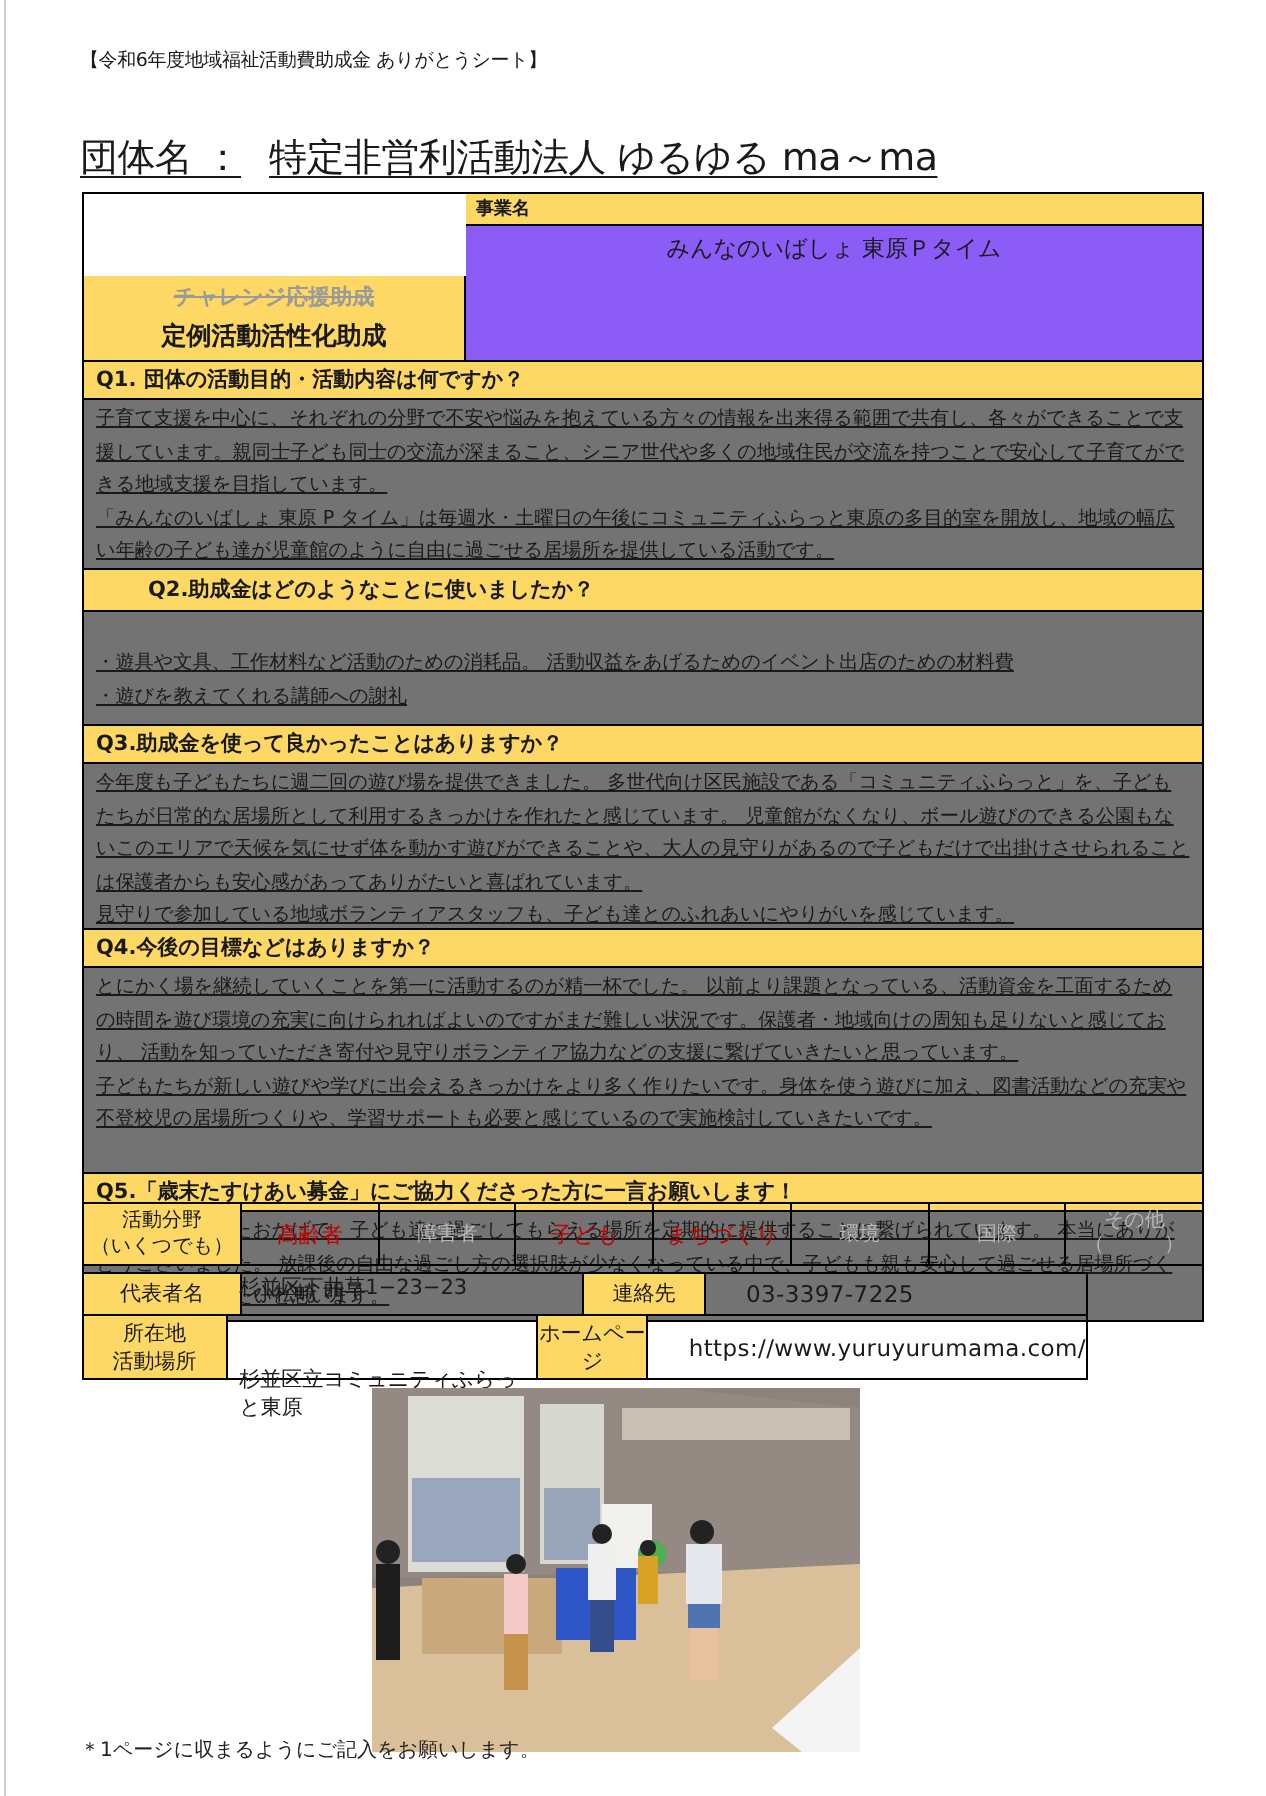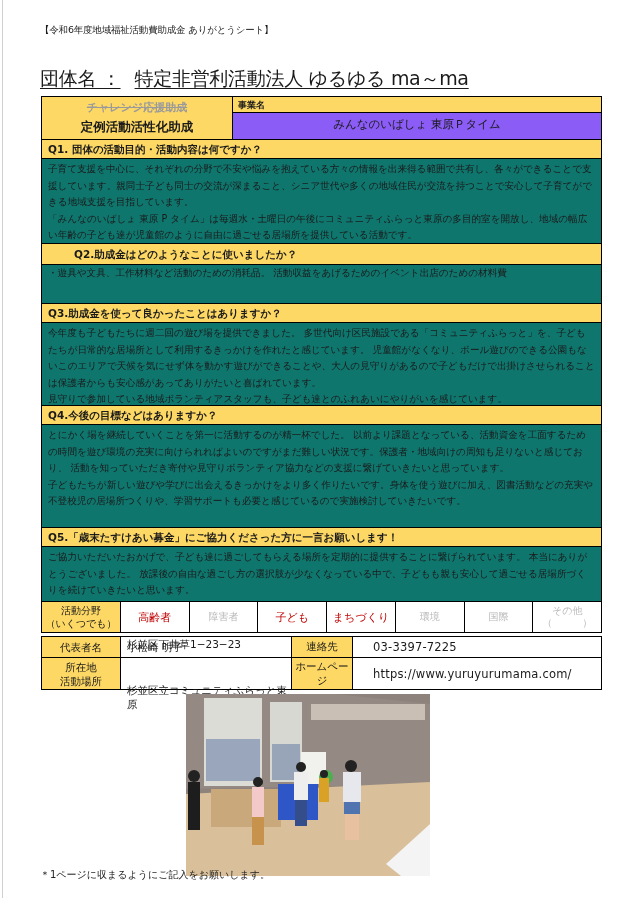--- a/index.html
+++ b/index.html
@@ -16,41 +16,41 @@
   .org-title .gap { display: inline-block; width: 14px; }
   .main-table {
     position: absolute; left: 41px; top: 96px; width: 561px; border: 1.5px solid #000;
     box-sizing: border-box; font-size: 9.6px; line-height: 16.5px;
   }
   .row { display: flex; border-top: 1px solid #000; }
   .row:first-child { border-top: none; }
   .yellow { background: #fdd865; }
   .grant-cell {
     width: 190px; border-right: 1px solid #000; display: flex; flex-direction: column;
-    align-items: center; justify-content: center; padding: 2px 0;
+    align-items: center; justify-content: center; padding: 2px 0; margin-top: 41px;
   }
   .grant-strike { color: #9a9a9a; text-decoration: line-through; font-size: 11px; font-weight: bold; line-height: 17px; }
   .grant-active { font-size: 12.5px; font-weight: bold; line-height: 20px; margin-top: 1px; }
   .project-cell { flex: 1; display: flex; flex-direction: column; }
   .project-label { font-size: 9px; font-weight: bold; padding: 1px 5px; height: 16px; border-bottom: 1px solid #000; box-sizing: border-box; line-height: 14px; }
   .project-name { background: #8b5cf6; flex: 1; text-align: center; font-size: 11.5px; line-height: 22px; }
   .q-head { padding: 0 6px; font-size: 10.5px; font-weight: bold; line-height: 18px; width: 100%; }
-  .q-body { padding: 2px 6px; width: 100%; background: #0f766e; }
+  .q-body { padding: 2px 6px; width: 100%; background: #737373; text-decoration: underline; }
   .q-body p { margin: 0; }
   .cat-table {
     position: absolute; left: 41px; top: 601px; width: 561px; border: 1.5px solid #000; box-sizing: border-box;
     display: flex; font-size: 10px;
   }
   .cat-label { width: 78px; text-align: center; line-height: 13px; padding: 2px 0; border-right: 1px solid #000; }
   .cat-item { flex: 1; text-align: center; display: flex; align-items: center; justify-content: center; border-right: 1px solid #000; }
   .cat-item:last-child { border-right: none; flex-direction: column; line-height: 12px; }
   .cat-on { color: #c00000; font-weight: normal; font-size: 11px; }
   .cat-off { color: #b8b8b8; }
   .info-table {
-    position: absolute; left: 41px; top: 636px; width: 561px; border: 1.5px solid #000; box-sizing: border-box; font-size: 10.5px;
+    position: absolute; left: 41px; top: 636px; width: 503px; border: 1.5px solid #000; box-sizing: border-box; font-size: 10.5px;
   }
   .info-row { display: flex; border-top: 1px solid #000; }
   .info-row:first-child { border-top: none; }
   .info-lab { width: 78px; text-align: center; border-right: 1px solid #000; display: flex; flex-direction: column; justify-content: center; line-height: 14px; }
   .info-val { width: 157px; padding-left: 6px; border-right: 1px solid #000; display: flex; flex-direction: column; justify-content: center; line-height: 14px; }
   .info-lab2 { width: 62px; text-align: center; border-right: 1px solid #000; display: flex; align-items: center; justify-content: center; }
   .info-val2 { flex: 1; padding-left: 20px; display: flex; align-items: center; font-size: 11.5px; letter-spacing: 0.2px; }
   .photo {
     position: absolute; left: 186px; top: 694px; width: 244px; height: 182px; overflow: hidden;
     background: linear-gradient(180deg, #8a7f78 0%, #9c928b 40%, #c9b498 62%, #dcc39c 100%);
@@ -87,22 +87,23 @@
     <div class="q-body" style="height:80px;">
       <p>子育て支援を中心に、それぞれの分野で不安や悩みを抱えている方々の情報を出来得る範囲で共有し、各々ができることで支援しています。親同士子ども同士の交流が深まること、シニア世代や多くの地域住民が交流を持つことで安心して子育てができる地域支援を目指しています。</p>
       <p>「みんなのいばしょ 東原 P タイム」は毎週水・土曜日の午後にコミュニティふらっと東原の多目的室を開放し、地域の幅広い年齢の子ども達が児童館のように自由に過ごせる居場所を提供している活動です。</p>
     </div>
   </div>
 
   <div class="row yellow">
       <div class="q-head" style="line-height:20px;padding-left:32px;">Q2.助成金はどのようなことに使いましたか？</div>
     </div>
   <div class="row">
-    <div class="q-body" style="height:36px; padding-top:0;">
+    <div class="q-body" style="height:36px; padding-top:18px;">
       <p>・遊具や文具、工作材料など活動のための消耗品。 活動収益をあげるためのイベント出店のための材料費</p>
+      <p>・遊びを教えてくれる講師への謝礼</p>
     </div>
   </div>
 
   <div class="row yellow">
       <div class="q-head">Q3.助成金を使って良かったことはありますか？</div>
     </div>
   <div class="row">
     <div class="q-body" style="height:78px;">
       <p>今年度も子どもたちに週二回の遊び場を提供できました。 多世代向け区民施設である「コミュニティふらっと」を、子どもたちが日常的な居場所として利用するきっかけを作れたと感じています。 児童館がなくなり、ボール遊びのできる公園もないこのエリアで天候を気にせず体を動かす遊びができることや、大人の見守りがあるので子どもだけで出掛けさせられることは保護者からも安心感があってありがたいと喜ばれています。</p>
       <p>見守りで参加している地域ボランティアスタッフも、子ども達とのふれあいにやりがいを感じています。</p>

